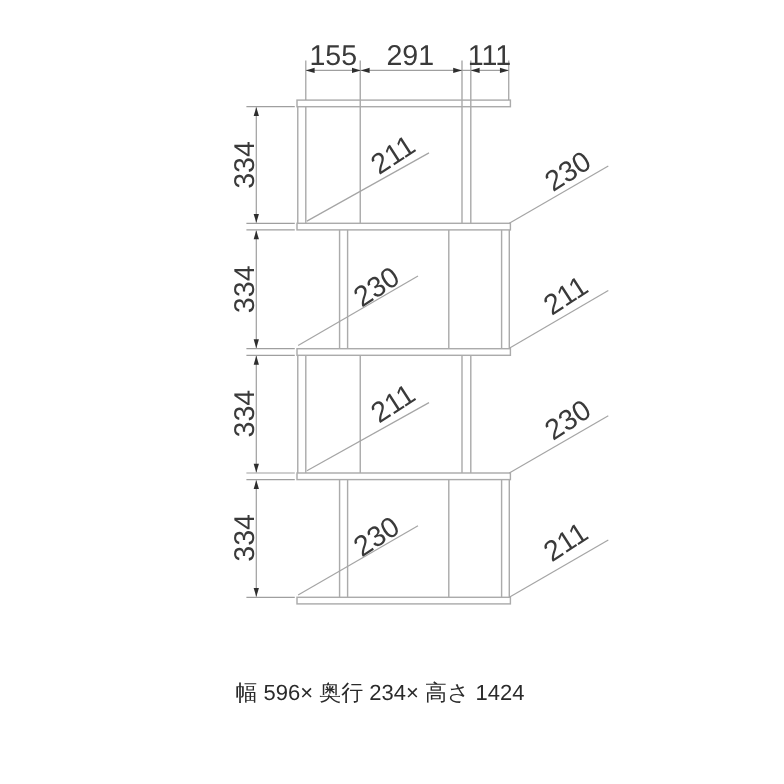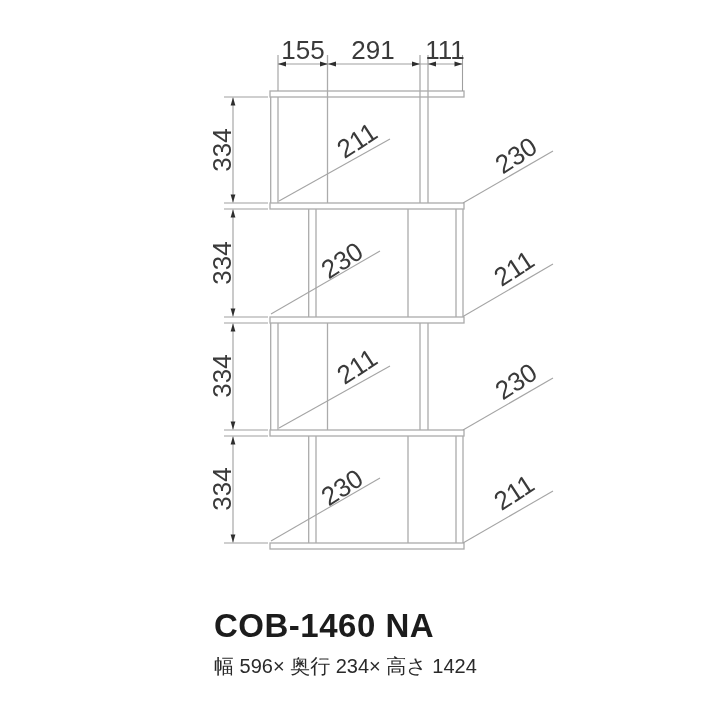--- a/index.html
+++ b/index.html
@@ -141,17 +141,16 @@
       <text class="dim-text" x="326" y="495" transform="rotate(-33 326 495)">230</text>
 
       <text class="dim-text" x="500" y="163" transform="rotate(-33 500 163)">230</text>
       <text class="dim-text" x="498" y="276" transform="rotate(-33 498 276)">211</text>
       <text class="dim-text" x="500" y="389" transform="rotate(-33 500 389)">230</text>
       <text class="dim-text" x="498" y="500" transform="rotate(-33 498 500)">211</text>
     </g>
   </svg>
 
   <div class="footer">
-    <div class="model">COB-1460 NA</div>
     <div class="size-line">幅 596× 奥行 234× 高さ 1424</div>
   </div>
 
 </div>
 
 </body></html>

